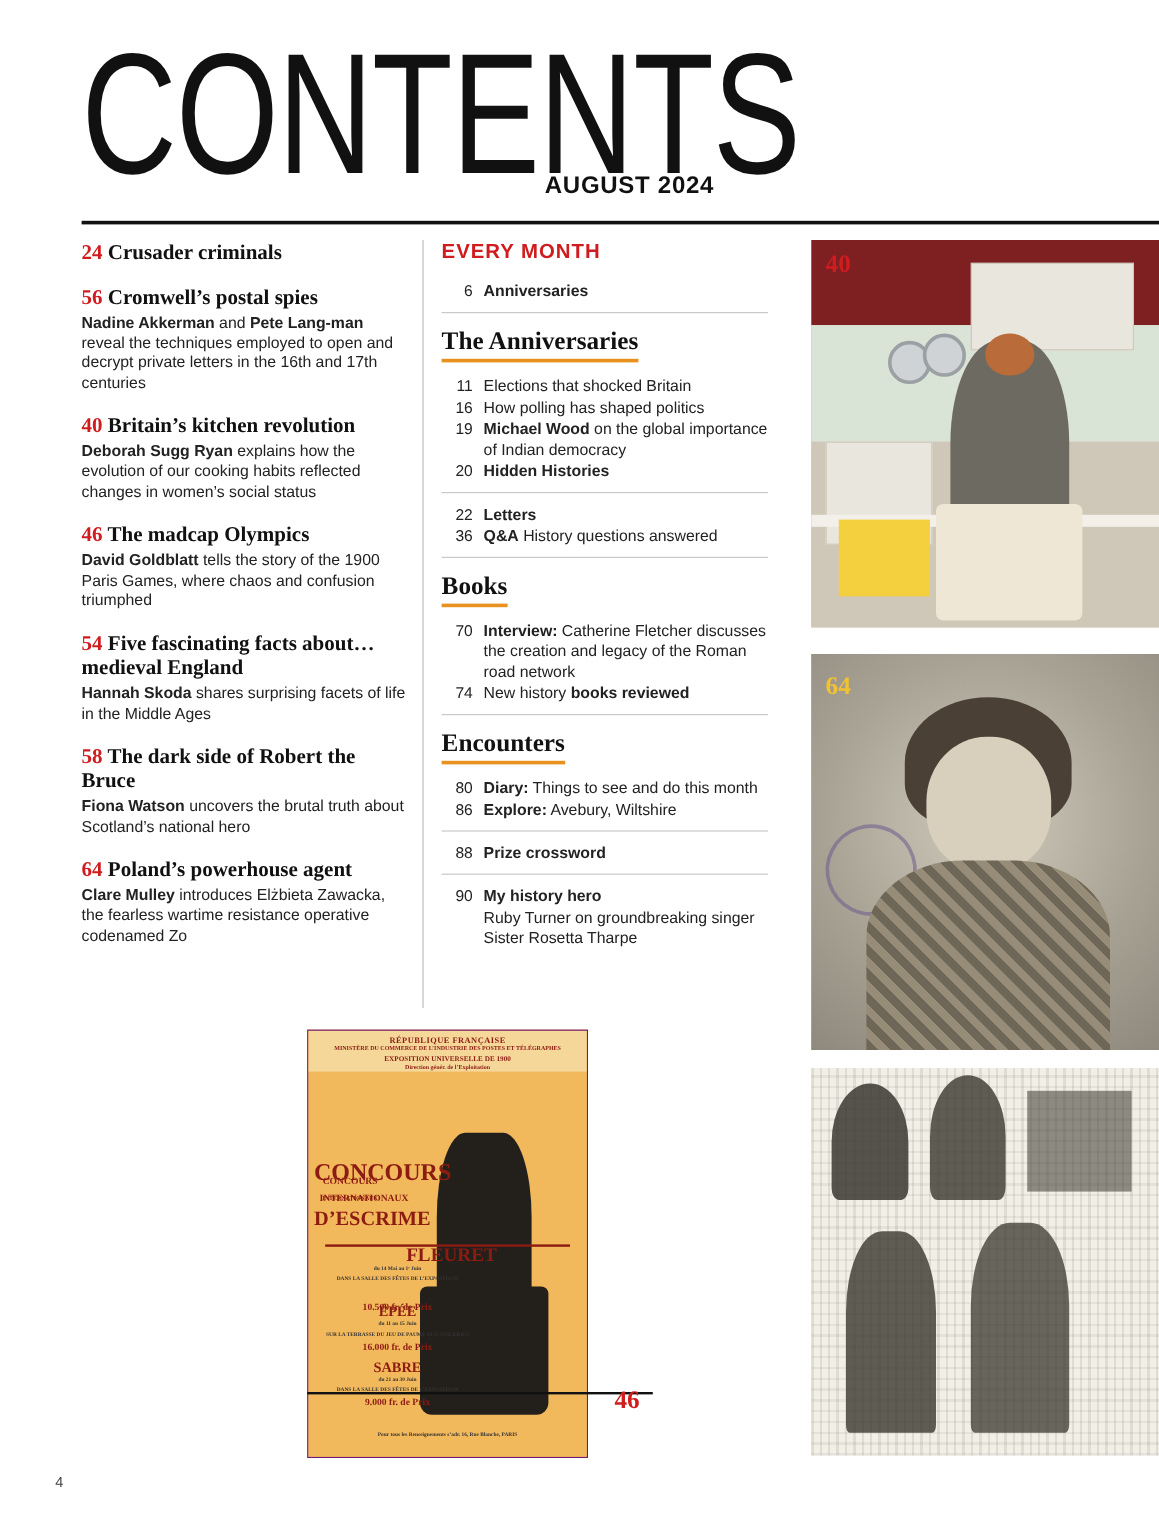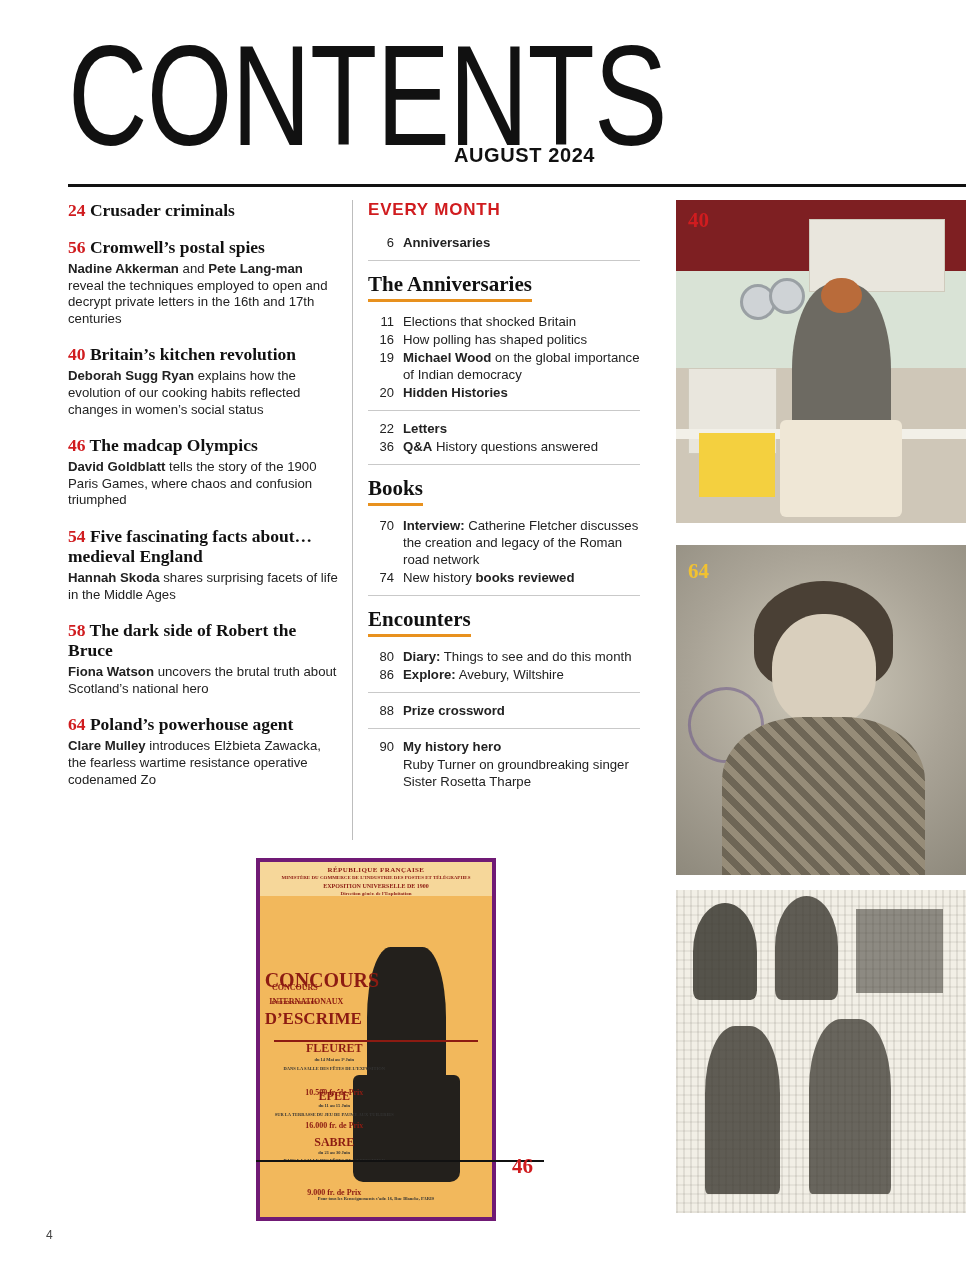--- a/index.html
+++ b/index.html
@@ -175,21 +175,21 @@
   }
   
   #img-woodcut {
     left: 676px; top: 890px; width: 290px; height: 323px;
     background: #efece3;
   }
   
   #img-poster {
     left: 256px; top: 858px; width: 232px; height: 355px;
     background: #f0b964;
-    border: 4px solid #701a75;
+    border: 1px solid #701a75;
   }
   #rule-poster {
     position: absolute;
     left: 256px;
     top: 1160px;
     width: 288px;
     height: 2px;
     background: #111;
   }
   #badge-46 {
@@ -442,34 +442,34 @@
   <div class="poster-figure"></div>
   <div class="poster-skirt"></div>
 
   <div class="poster-txt" style="left:-22%;top:34%;width:74%;font-size:8px;">CONCOURS</div>
   <div class="poster-txt" style="left:-22%;top:39%;width:74%;font-size:5px;">INTERNATIONAUX</div>
   <div class="poster-txt" style="left:2%;top:30%;width:56%;font-size:20px;color:#8c1b12;text-align:left;">CONCOURS</div>
   <div class="poster-txt" style="left:4%;top:38%;width:56%;font-size:8px;text-align:left;">INTERNATIONAUX</div>
   <div class="poster-txt" style="left:2%;top:41.5%;width:60%;font-size:17px;text-align:left;">D’ESCRIME</div>
 
   <div class="poster-rule" style="top:50%;"></div>
-  <div class="poster-txt" style="left:0;top:50.5%;width:64%;font-size:12px;">FLEURET</div>
+  <div class="poster-txt" style="left:0;top:50.5%;width:64%;font-size:16px;padding-left:45px;">FLEURET</div>
   <div class="poster-txt" style="left:0;top:55%;width:64%;font-size:4.5px;color:#333;">du 14 Mai au 1ᵉ Juin</div>
   <div class="poster-txt" style="left:0;top:57.5%;width:64%;font-size:4.5px;color:#333;">DANS LA SALLE DES FÊTES DE L’EXPOSITION</div>
   <div class="poster-txt" style="left:0;top:60%;width:64%;font-size:8px;margin-top:13px;">10.500 fr. de Prix</div>
 
   <div class="poster-txt" style="left:0;top:64%;width:64%;font-size:12px;">ÉPÉE</div>
   <div class="poster-txt" style="left:0;top:68%;width:64%;font-size:4.5px;color:#333;">du 11 au 15 Juin</div>
   <div class="poster-txt" style="left:0;top:70.5%;width:64%;font-size:4.5px;color:#333;">SUR LA TERRASSE DU JEU DE PAUME AUX TUILERIES</div>
   <div class="poster-txt" style="left:0;top:73%;width:64%;font-size:8px;">16.000 fr. de Prix</div>
 
   <div class="poster-txt" style="left:0;top:77%;width:64%;font-size:12px;">SABRE</div>
   <div class="poster-txt" style="left:0;top:81%;width:64%;font-size:4.5px;color:#333;">du 21 au 30 Juin</div>
   <div class="poster-txt" style="left:0;top:83.5%;width:64%;font-size:4.5px;color:#333;">DANS LA SALLE DES FÊTES DE L’EXPOSITION</div>
-  <div class="poster-txt" style="left:0;top:86%;width:64%;font-size:8px;margin-top:21px;">9.000 fr. de Prix</div>
+  <div class="poster-txt" style="left:0;top:86%;width:64%;font-size:8px;">9.000 fr. de Prix</div>
 
   <div class="poster-txt" style="left:0;top:94%;width:100%;font-size:4.5px;color:#333;">Pour tous les Renseignements s’adr. 16, Rue Blanche, PARIS</div>
 </div>
 
 <div id="rule-poster"></div>
 <div class="pgbadge" id="badge-46">46</div>
 
 <div id="folio">4</div>
 
 </body></html>

